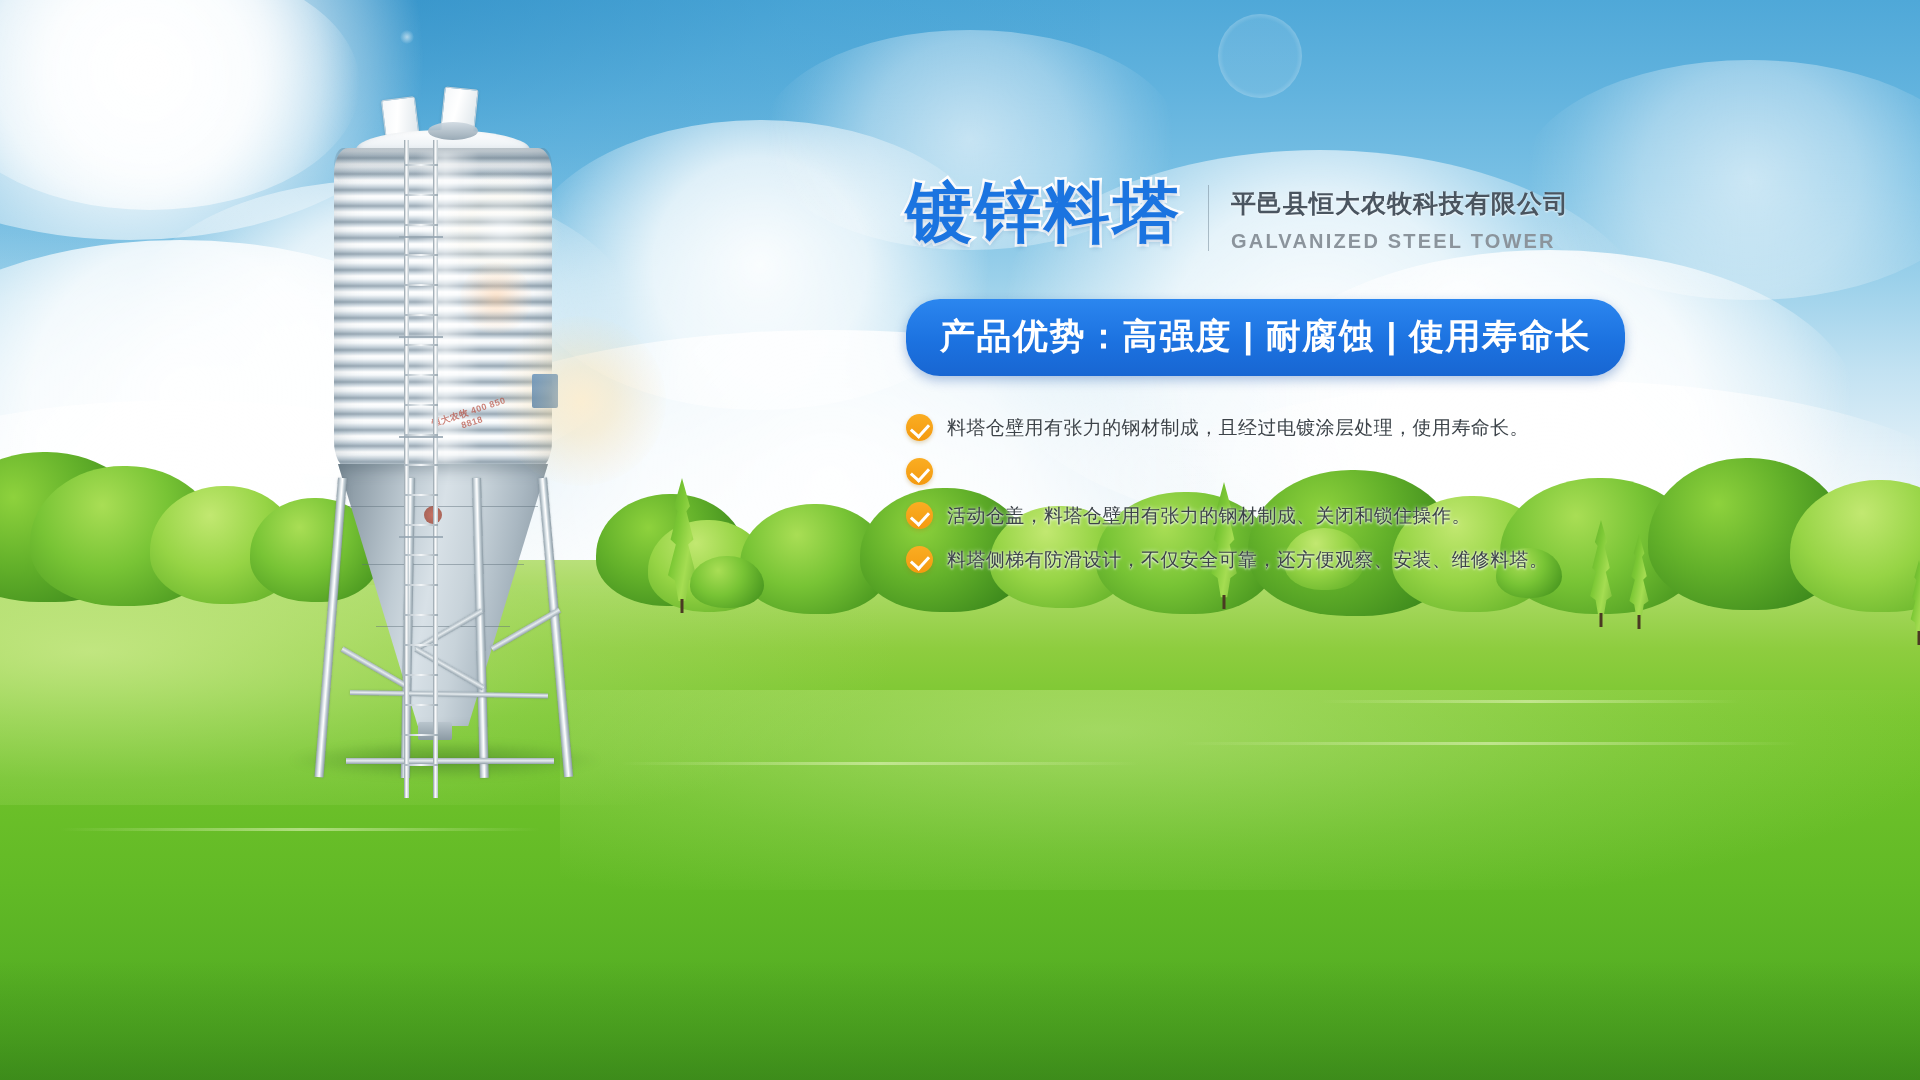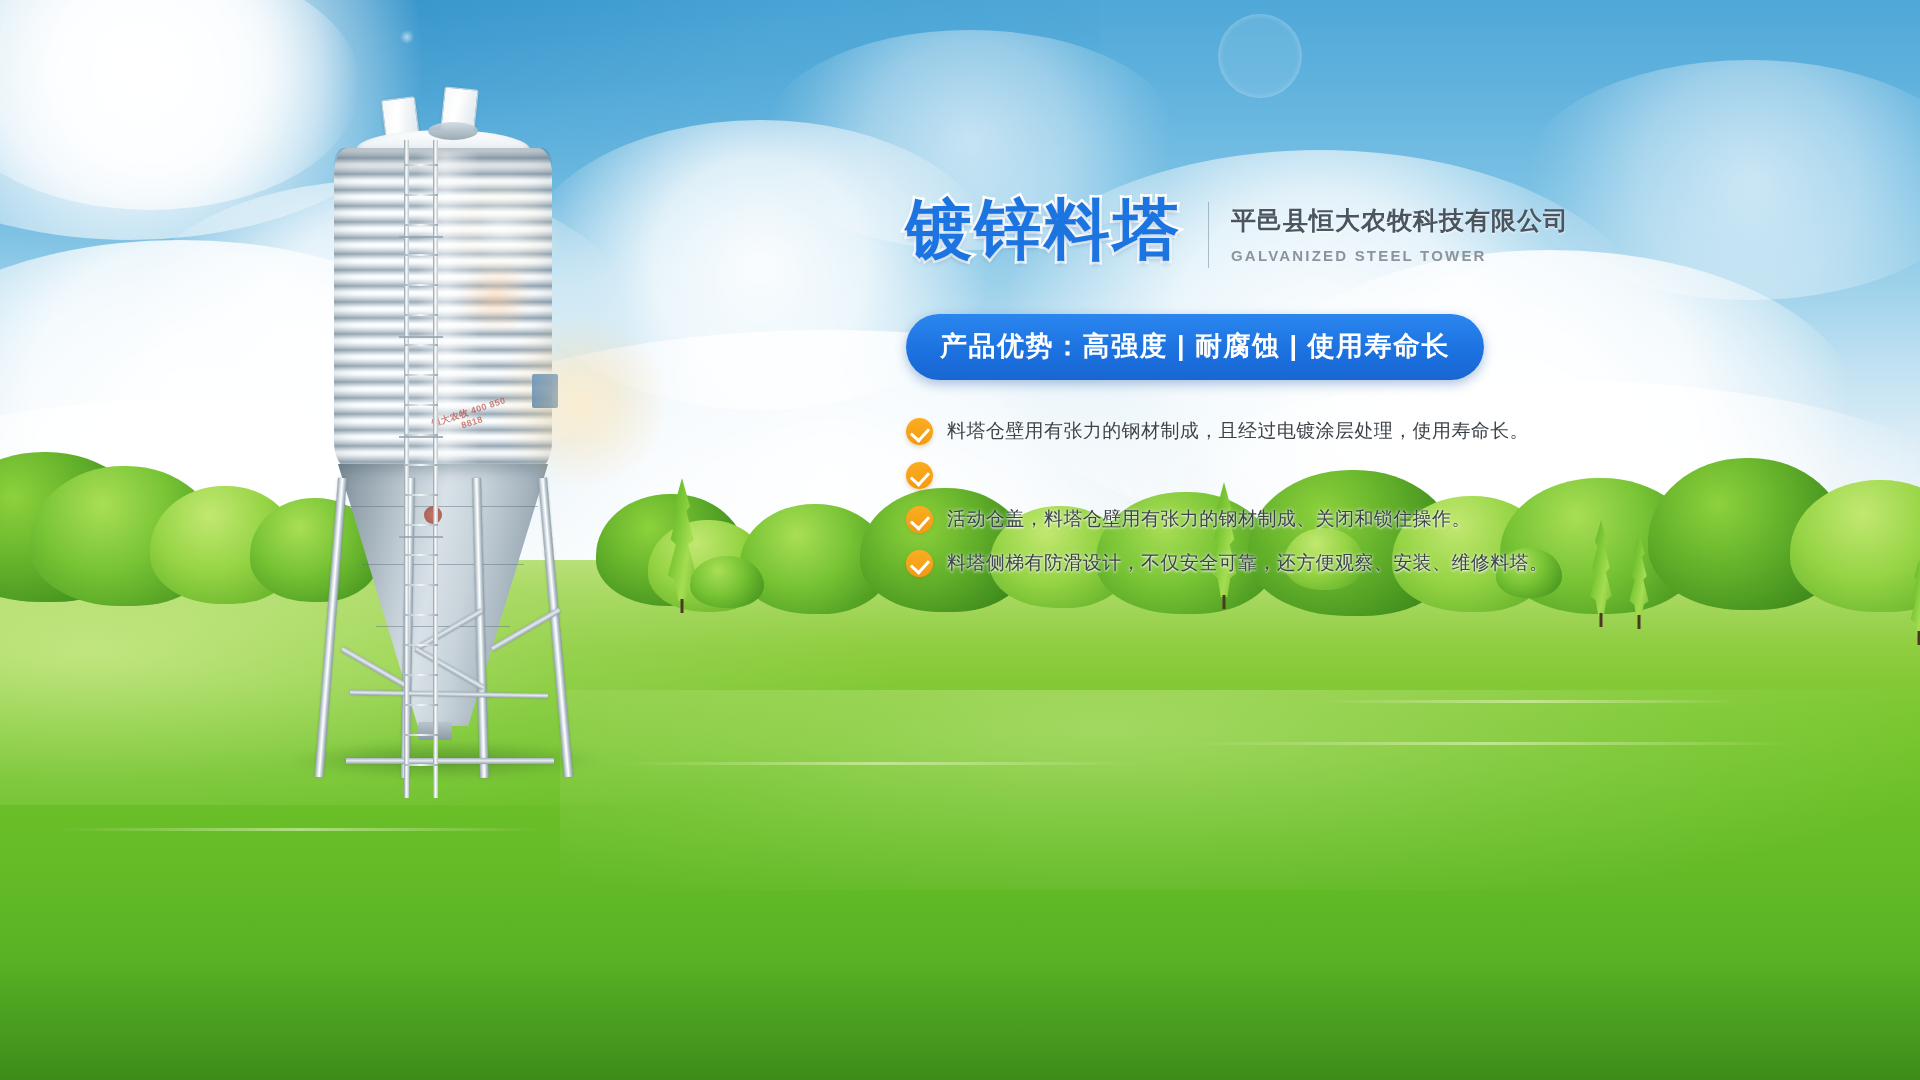--- a/index.html
+++ b/index.html
@@ -237,55 +237,55 @@
 
   
   .silo-shadow {
     position:absolute; left:250px; top:736px; width:390px; height:48px;
     border-radius:50%;
     background:radial-gradient(50% 50% at 50% 50%, rgba(45,95,25,.40) 0%, rgba(50,105,28,.20) 48%, rgba(60,120,35,0) 80%);
     filter:blur(3px);
   }
 
   
-  #panel { position:absolute; left:906px; top:196px; width:640px; }
+  #panel { position:absolute; left:906px; top:179px; width:640px; }
 
   .headrow { display:flex; align-items:flex-start; }
   .title {
     font-size:66px; font-weight:700; letter-spacing:3px;
     color:#1b74e0; line-height:1;
     -webkit-text-stroke:5px #ffffff; paint-order:stroke fill;
     text-shadow:0 3px 5px rgba(30,90,150,.28);
     white-space:nowrap;
   }
   .divider {
     width:1px; height:66px; background:rgba(120,140,155,.55);
     margin:6px 22px 0 26px; flex:none;
   }
   .cobox { padding-top:8px; }
   .coname {
     font-size:25px; font-weight:700; color:#4a5560; letter-spacing:1px;
     white-space:nowrap; text-shadow:0 1px 2px rgba(255,255,255,.85);
   }
   .coen {
-    margin-top:10px; font-size:15px; font-weight:700; color:#8b949c;
+    margin-top:10px; font-size:20px; font-weight:700; color:#8b949c;
     letter-spacing:2.2px; white-space:nowrap;
   }
 
   .pill {
     margin-top:46px; display:inline-block;
     padding:14px 34px 16px; border-radius:34px;
     background:linear-gradient(180deg,#2b86ef 0%,#1c72e0 55%,#1866d2 100%);
-    color:#ffffff; font-size:27px; font-weight:700; letter-spacing:1.5px;
+    color:#ffffff; font-size:35px; font-weight:700; letter-spacing:1.5px;
     box-shadow:0 4px 12px rgba(20,80,170,.35);
     white-space:nowrap;
   }
 
   .bullets { margin-top:38px; }
-  .bullet { display:flex; align-items:flex-start; margin-bottom:17px;font-family:Liberation Serif, serif; }
+  .bullet { display:flex; align-items:center; margin-bottom:17px;font-family:Liberation Serif, serif; }
   .chk {
     width:27px; height:27px; border-radius:50%; flex:none;
     background:linear-gradient(180deg,#faad22,#f49a10);
     box-shadow:0 2px 4px rgba(160,110,10,.28);
     position:relative;
   }
   .chk::after {
     content:""; position:absolute; left:8px; top:6px;
     width:9px; height:14px; border:3px solid #fff;
     border-top:none; border-left:none;

